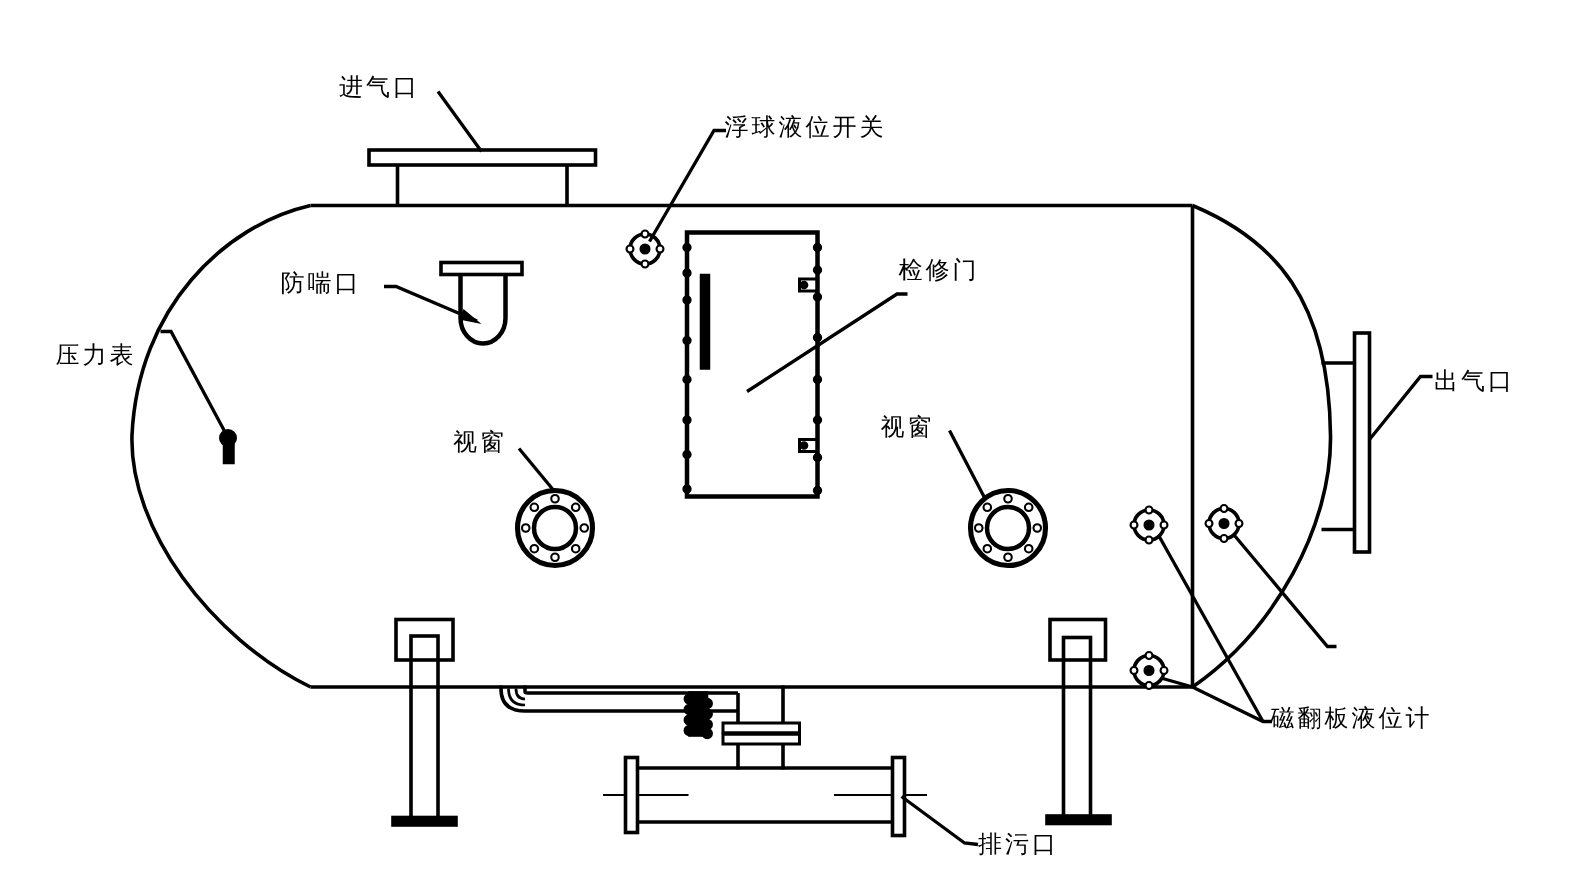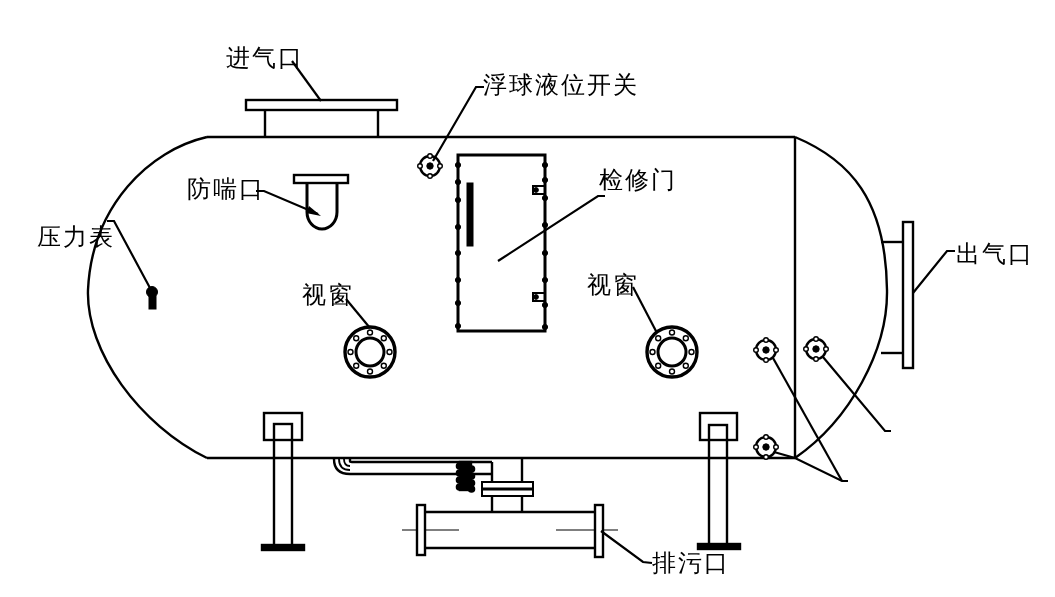--- a/index.html
+++ b/index.html
@@ -5,21 +5,21 @@
   :root { --ink:#000000; --paper:#ffffff; }
   html,body { margin:0; padding:0; background:var(--paper); }
   #stage {
     position:relative; width:1055px; height:597px;
     background:var(--paper); overflow:hidden;
     font-family:"Liberation Serif", serif;
   }
   #drawing { position:absolute; left:0; top:0; }
   .lbl {
     position:absolute; color:var(--ink);
-    font-size:24px; line-height:21px; letter-spacing:2px;
+    font-size:16px; line-height:21px; letter-spacing:2px;
     white-space:nowrap; user-select:none;
   }
   svg line, svg path, svg polyline { stroke:var(--ink); fill:none; }
   svg rect, svg circle { stroke:var(--ink); }
 </style>
 </head>
 <body>
 
 <div id="stage">
 
@@ -208,14 +208,15 @@
   </svg>
 
   <div class="lbl" style="left:226px; top:48px">进气口</div>
   <div class="lbl" style="left:483px; top:75px">浮球液位开关</div>
   <div class="lbl" style="left:187px; top:179px">防喘口</div>
   <div class="lbl" style="left:37px;  top:227px">压力表</div>
   <div class="lbl" style="left:599px; top:170px">检修门</div>
   <div class="lbl" style="left:302px; top:285px">视窗</div>
   <div class="lbl" style="left:587px; top:275px">视窗</div>
   <div class="lbl" style="left:956px; top:244px">出气口</div>
+  <div class="lbl" style="left:847px; top:469px">磁翻板液位计</div>
   <div class="lbl" style="left:652px; top:553px">排污口</div>
 </div>
 
 </body></html>

